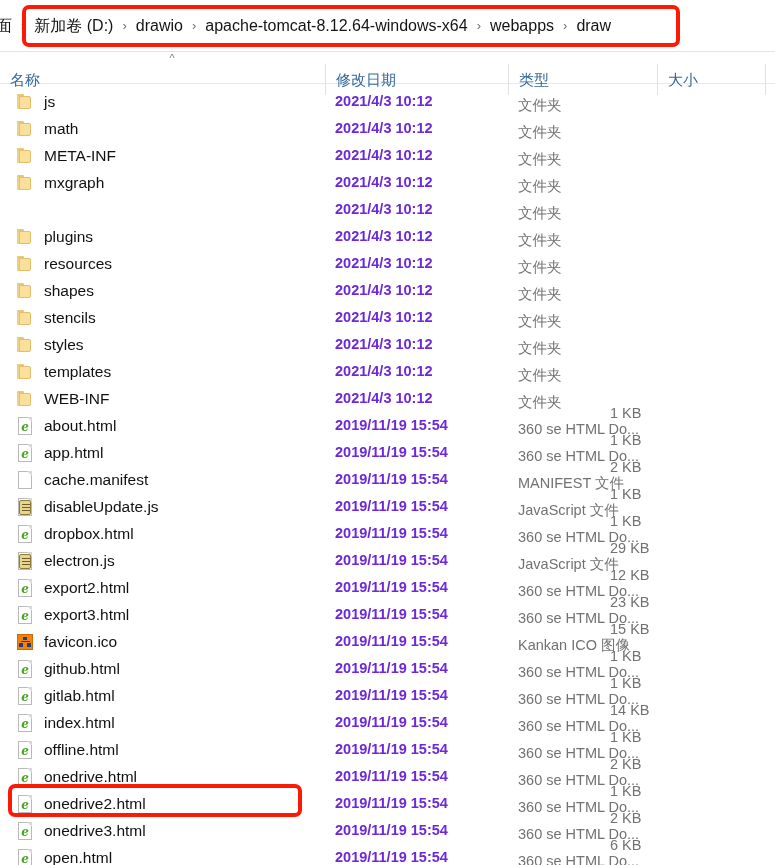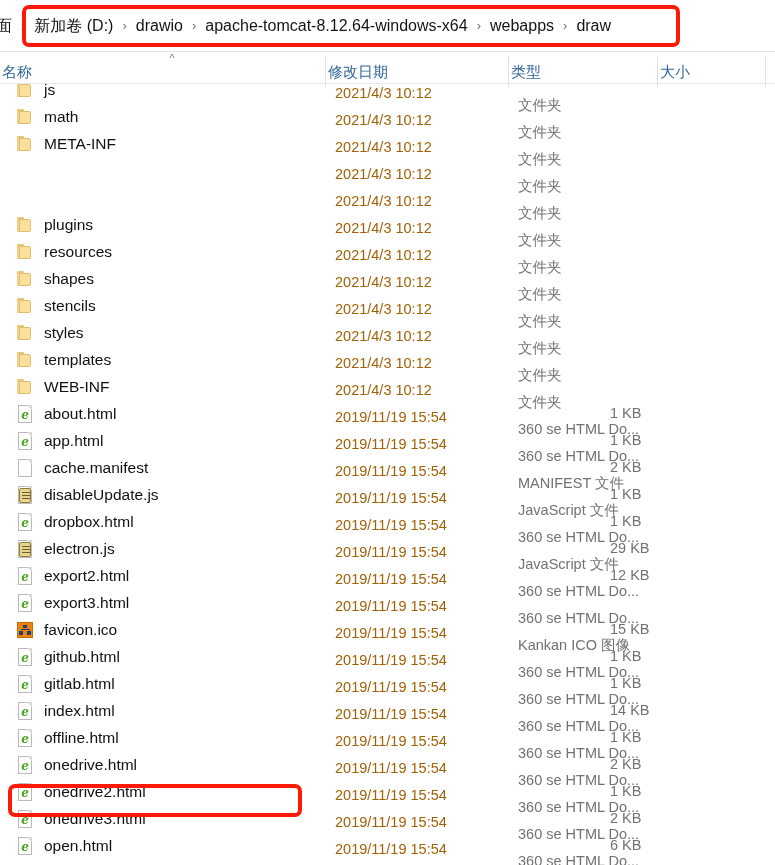--- a/index.html
+++ b/index.html
@@ -58,26 +58,26 @@
   
   #colheader {
     position: absolute;
     left: 0; top: 52px;
     width: 775px; height: 32px;
     background: #ffffff;
     border-bottom: 1px solid #e8e8e8;
   }
   .col-head {
     position: absolute;
-    top: 4px;
+    top: 12px;
     height: 31px;
     line-height: 31px;
     font-size: 15px;
     color: #33669b;
-    padding-left: 2px;
+    padding-left: 10px;
     border-left: 1px solid #e2e2e2;
     overflow: hidden;
   }
   .col-head.first { border-left: none; }
   #sort-caret {
     position: absolute;
     left: 164px; top: 1px;
     width: 16px; height: 10px;
     color: #7a7a7a;
     font-size: 11px;
@@ -94,45 +94,46 @@
     height: 781px;
     overflow: hidden;
   }
   .row {
     position: relative;
     height: 27px;
     width: 775px;
   }
   .cell-name {
     position: absolute;
-    left: 0; top: 0;
+    left: 0; top: 12px;
     height: 27px;
     display: flex;
     align-items: center;
     font-size: 15.5px;
     color: #111111;
     white-space: nowrap;
   }
   .icon {
     width: 18px; height: 20px;
     margin-left: 16px;
     margin-right: 10px;
     position: relative;
     flex: 0 0 auto;
   }
   .name-text { line-height: 27px; }
 
   .cell-date {
     position: absolute;
-    left: 335px; top: 4px;
+    left: 335px; top: 12px;
     height: 27px;
     line-height: 27px;
     font-size: 14.5px;
-    color: #a16207;
+    color: #6d28d9;
     white-space: nowrap;
+    font-weight: bold;
   }
   .cell-type {
     position: absolute;
     left: 518px; top: 16px;
     height: 27px;
     line-height: 27px;
     font-size: 14.5px;
     color: #727272;
     white-space: nowrap;
   }
@@ -341,20 +342,28 @@
             <span class="body"></span>
             <span class="spine"></span>
           </span>
           <span class="name-text">META-INF</span>
         </div>
         <div class="cell-date">2021/4/3 10:12</div>
         <div class="cell-type">文件夹</div>
         <div class="cell-size"></div>
       </div>
       <div class="row">
+        <div class="cell-name">
+          <span class="icon ic-folder">
+            <span class="tab"></span>
+            <span class="body"></span>
+            <span class="spine"></span>
+          </span>
+          <span class="name-text">mxgraph</span>
+        </div>
         <div class="cell-date">2021/4/3 10:12</div>
         <div class="cell-type">文件夹</div>
         <div class="cell-size"></div>
       </div>
       <div class="row">
         <div class="cell-date">2021/4/3 10:12</div>
         <div class="cell-type">文件夹</div>
         <div class="cell-size"></div>
       </div>
       <div class="row">
@@ -534,20 +543,21 @@
       <div class="row">
         <div class="cell-name">
           <span class="icon ic-html">
             <span class="sheet"></span>
             <span class="glyph">e</span>
           </span>
           <span class="name-text">export3.html</span>
         </div>
         <div class="cell-date">2019/11/19 15:54</div>
         <div class="cell-type">360 se HTML Do...</div>
+        <div class="cell-size">23 KB</div>
       </div>
       <div class="row">
         <div class="cell-name">
           <span class="icon ic-ico">
             <span class="tile"></span>
             <span class="node-top"></span>
             <span class="link"></span>
             <span class="node-l"></span>
             <span class="node-r"></span>
           </span>

